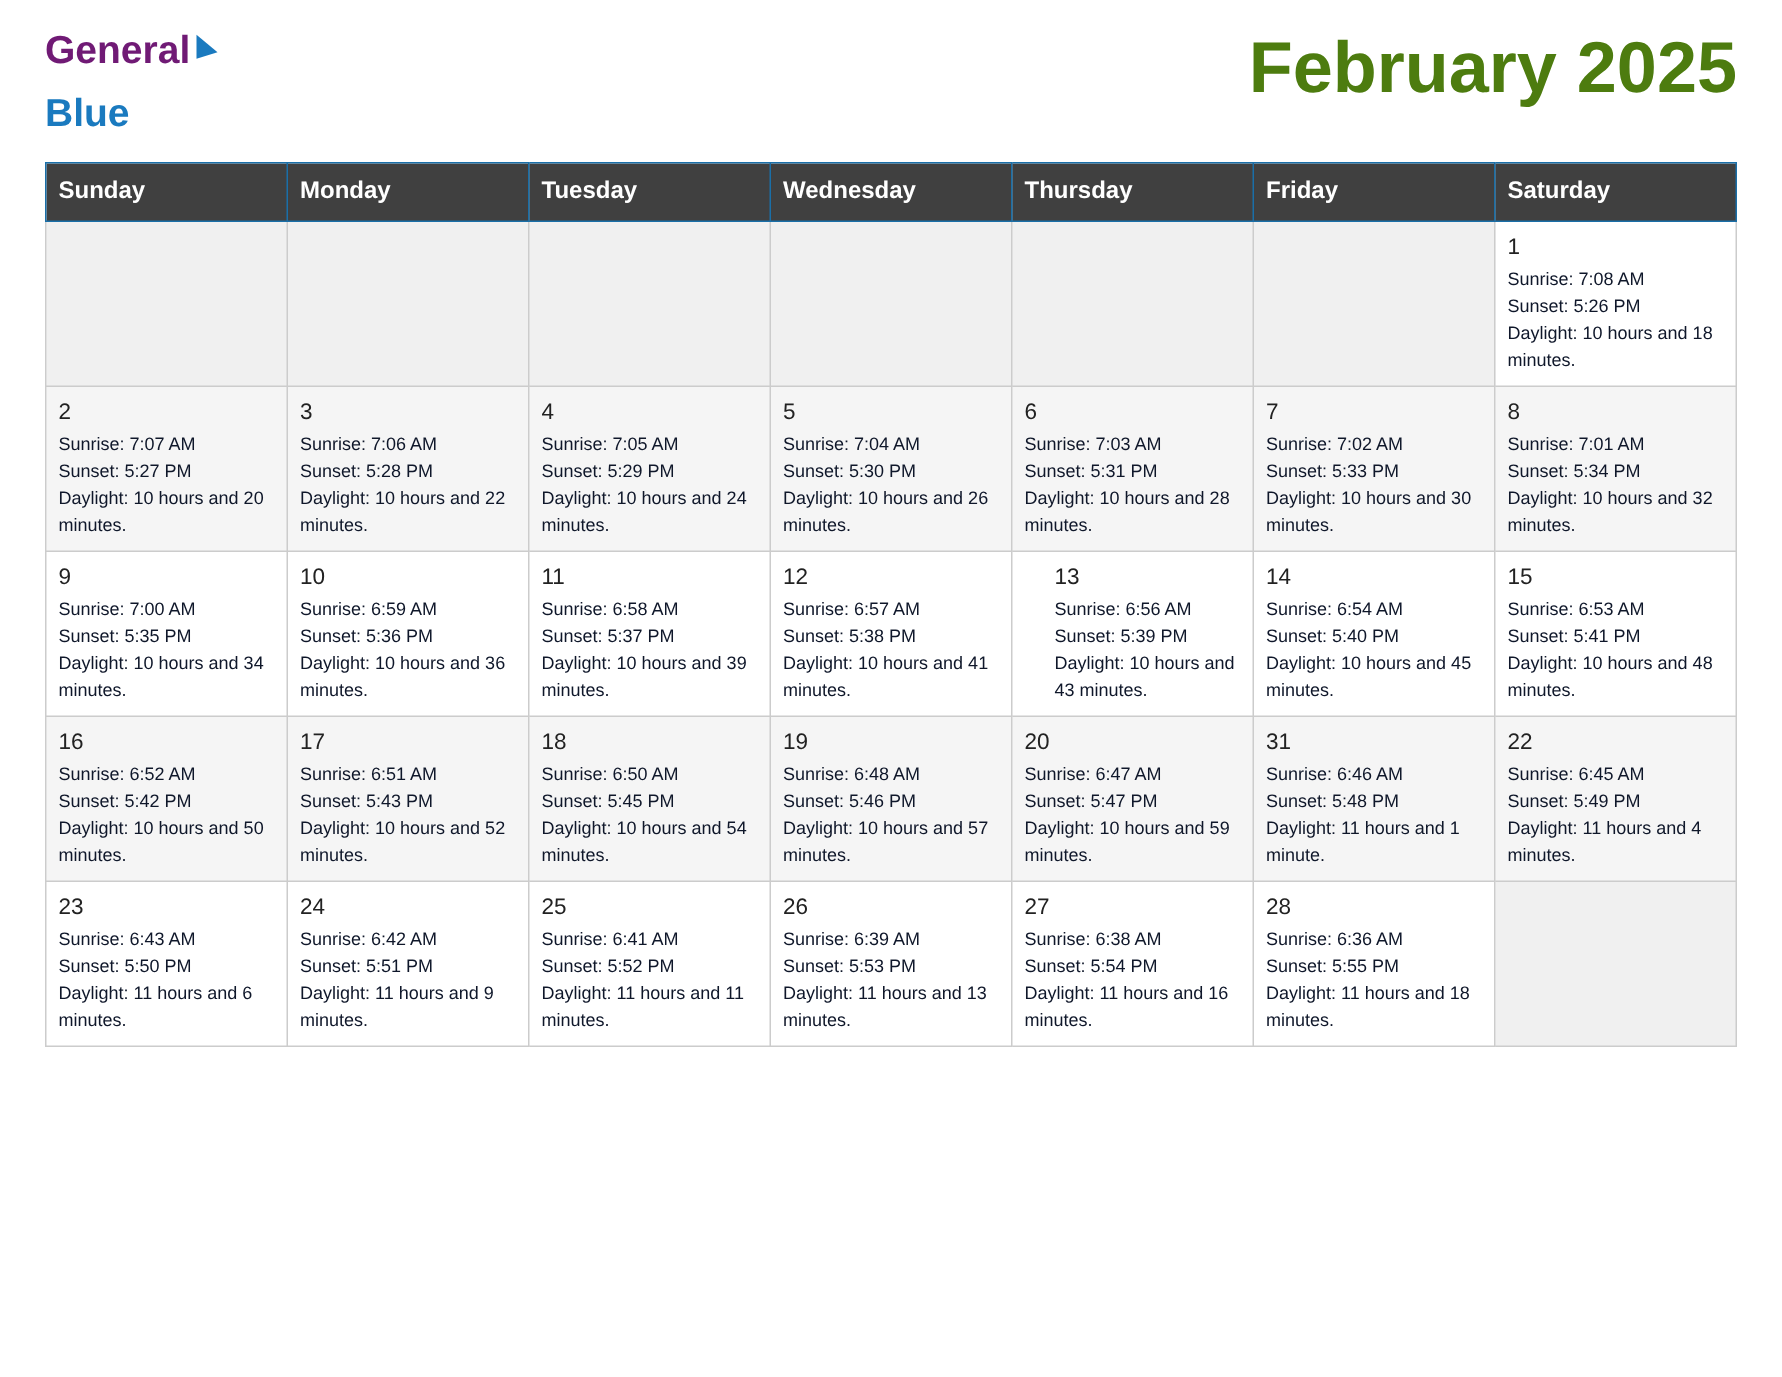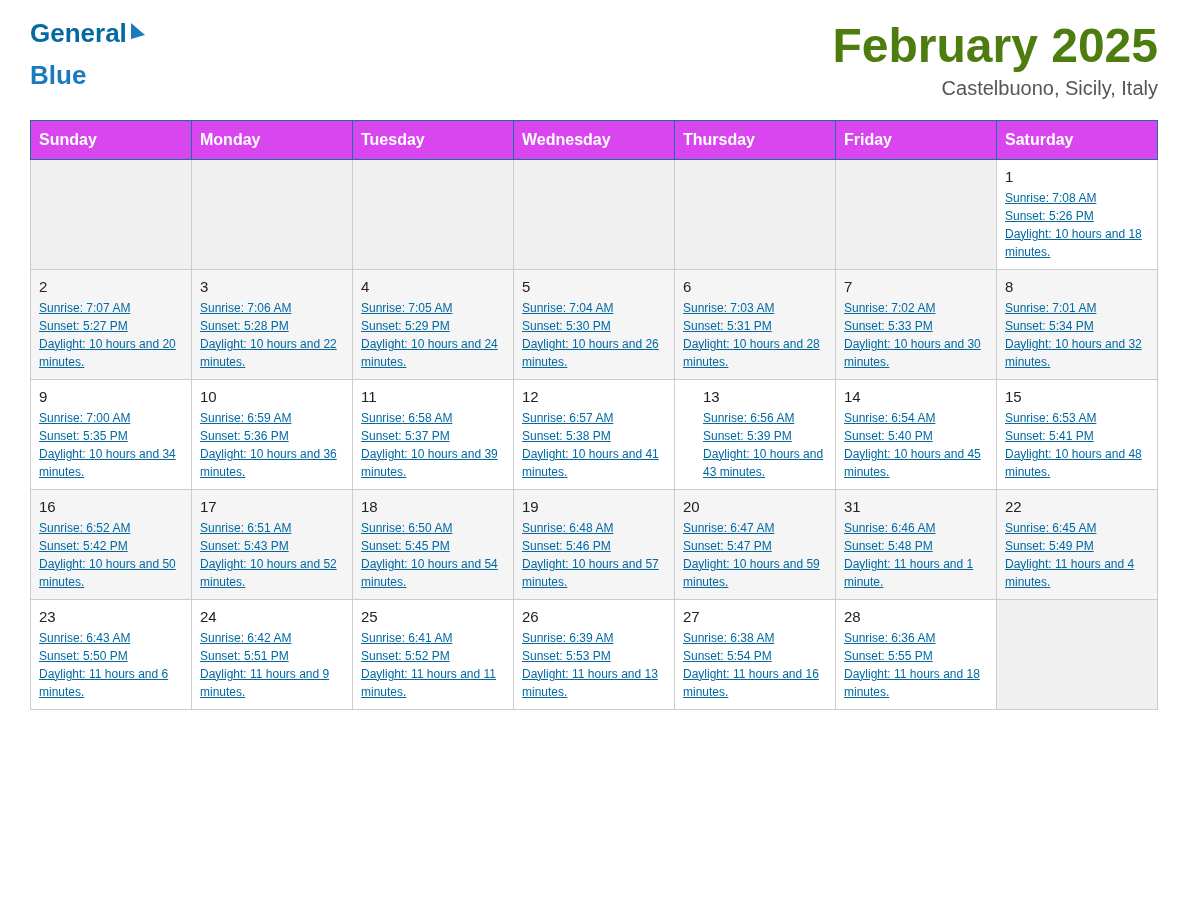--- a/index.html
+++ b/index.html
@@ -29,21 +29,21 @@
       font-size: 20px;
       color: #555;
       margin-top: 4px;
     }
     .calendar {
       width: 100%;
       border-collapse: collapse;
       border: 1px solid #bbb;
     }
     .calendar th {
-      background-color: #d946ef;
+      background-color: #404040;
       color: #fff;
       font-size: 16px;
       font-weight: bold;
       padding: 10px 8px;
       text-align: left;
       border: 1px solid #1a6fa8;
     }
     .calendar td {
       vertical-align: top;
       padding: 8px;
@@ -62,39 +62,38 @@
     }
     .day-number {
       font-size: 15px;
       font-weight: normal;
       color: #222;
       display: block;
       margin-bottom: 4px;
     }
     .day-info {
       font-size: 12px;
-      color: #0369a1;
+      color: #0f172a;
       line-height: 1.5;
-      text-decoration: underline;
     }
     .empty-cell {
       background: #f0f0f0 !important;
     }
     .logo-wrapper {
       display: flex;
       align-items: center;
     }
     .logo-text {
       display: flex;
       flex-direction: column;
     }
     .logo-top-line {
       font-size: 26px;
       font-weight: bold;
-      color: #0369a1;
+      color: #701a75;
       line-height: 1;
       display: flex;
       align-items: center;
     }
     .logo-bottom-line {
       font-size: 26px;
       font-weight: bold;
       color: #1a7abf;
       line-height: 1;
       margin-top: 16px;
@@ -108,21 +107,20 @@
     <div class="logo-text">
       <div class="logo-top-line">
         <span>General</span>
         <span style="display:inline-block;margin-left:4px;width:0;height:0;border-top:8px solid transparent;border-bottom:8px solid transparent;border-left:14px solid #1a7abf;transform:skewY(15deg);vertical-align:middle;"></span>
       </div>
       <div class="logo-bottom-line">Blue</div>
     </div>
   </div>
   <div class="title-area">
     <div class="month-title">February 2025</div>
-    <div class="location">Castelbuono, Sicily, Italy</div>
   </div>
 </div>
 
 <table class="calendar">
   <thead>
     <tr>
     <th>Sunday</th>
         <th>Monday</th>
         <th>Tuesday</th>
         <th>Wednesday</th>

